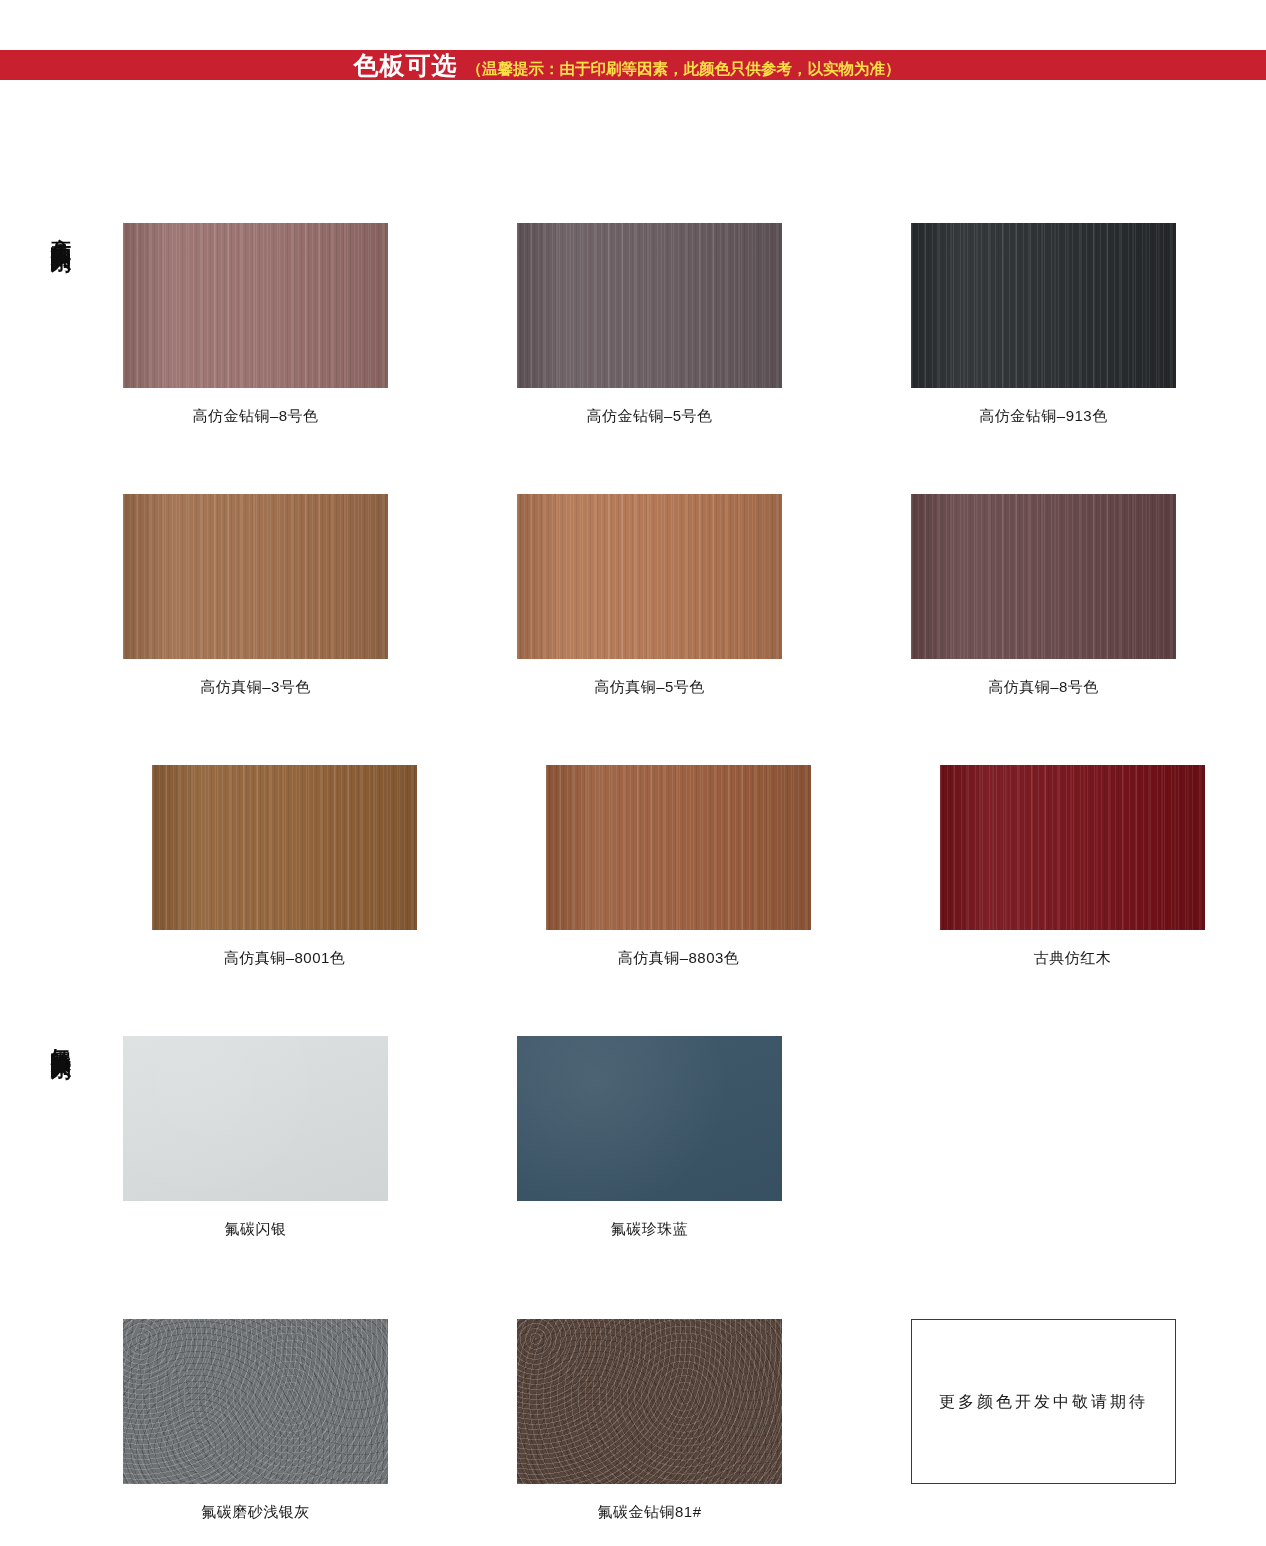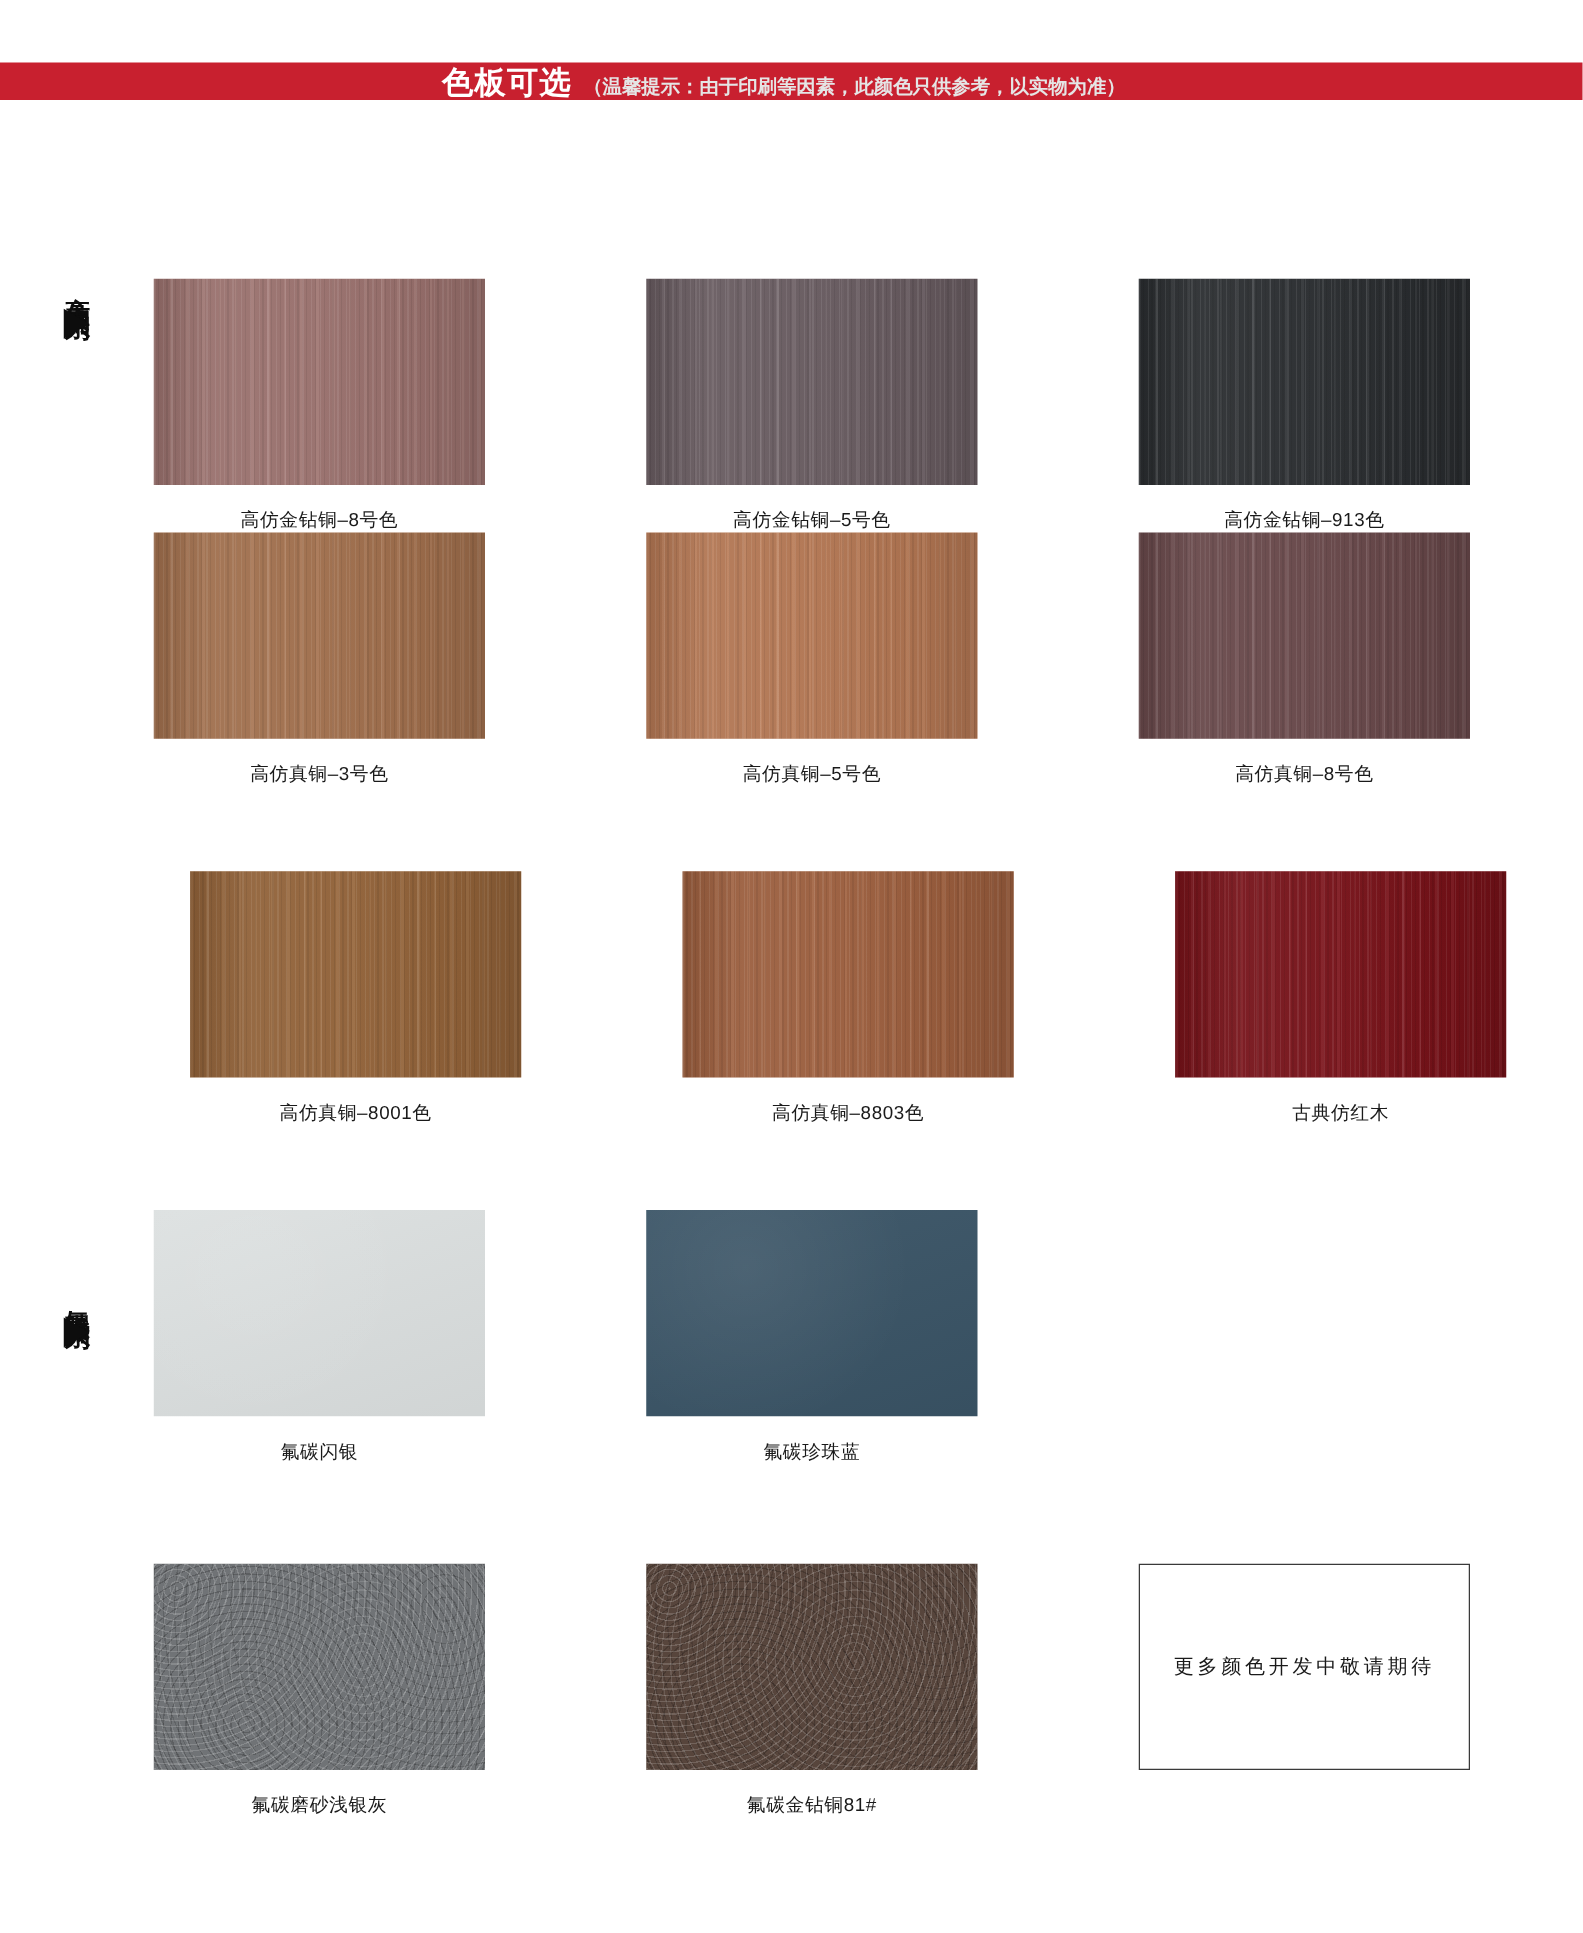--- a/index.html
+++ b/index.html
@@ -33,21 +33,21 @@
     transform: translateX(-6px);
   }
   .banner-title {
     color: #ffffff;
     font-size: 25px;
     font-weight: bold;
     letter-spacing: 1px;
     white-space: nowrap;
   }
   .banner-note {
-    color: #e5e5e5;
+    color: #fde047;
     font-size: 15.5px;
     font-weight: bold;
     margin-left: 9px;
     white-space: nowrap;
   }
 
   
   .series-label {
     position: absolute;
     width: 46px;
@@ -195,21 +195,21 @@
   <span class="vtext">高仿真铜系列</span>
   <span class="tri"></span>
 </div>
 
 <div class="series-label" id="series-fluoro">
   <span class="vtext">氟碳漆系列</span>
   <span class="tri"></span>
 </div>
 
 <div class="grid" id="swatch-grid">
-    <div class="row" style="">
+    <div class="row" style="margin-bottom: 68px;">
       <div class="cell">
         <div class="swatch grain" style="background: rgb(158, 116, 112);"></div>
         <div class="caption">高仿金钻铜–8号色</div>
       </div>
       <div class="cell">
         <div class="swatch grain" style="background: rgb(107, 94, 99);"></div>
         <div class="caption">高仿金钻铜–5号色</div>
       </div>
       <div class="cell">
         <div class="swatch grain" style="background: rgb(43, 46, 49);"></div>

